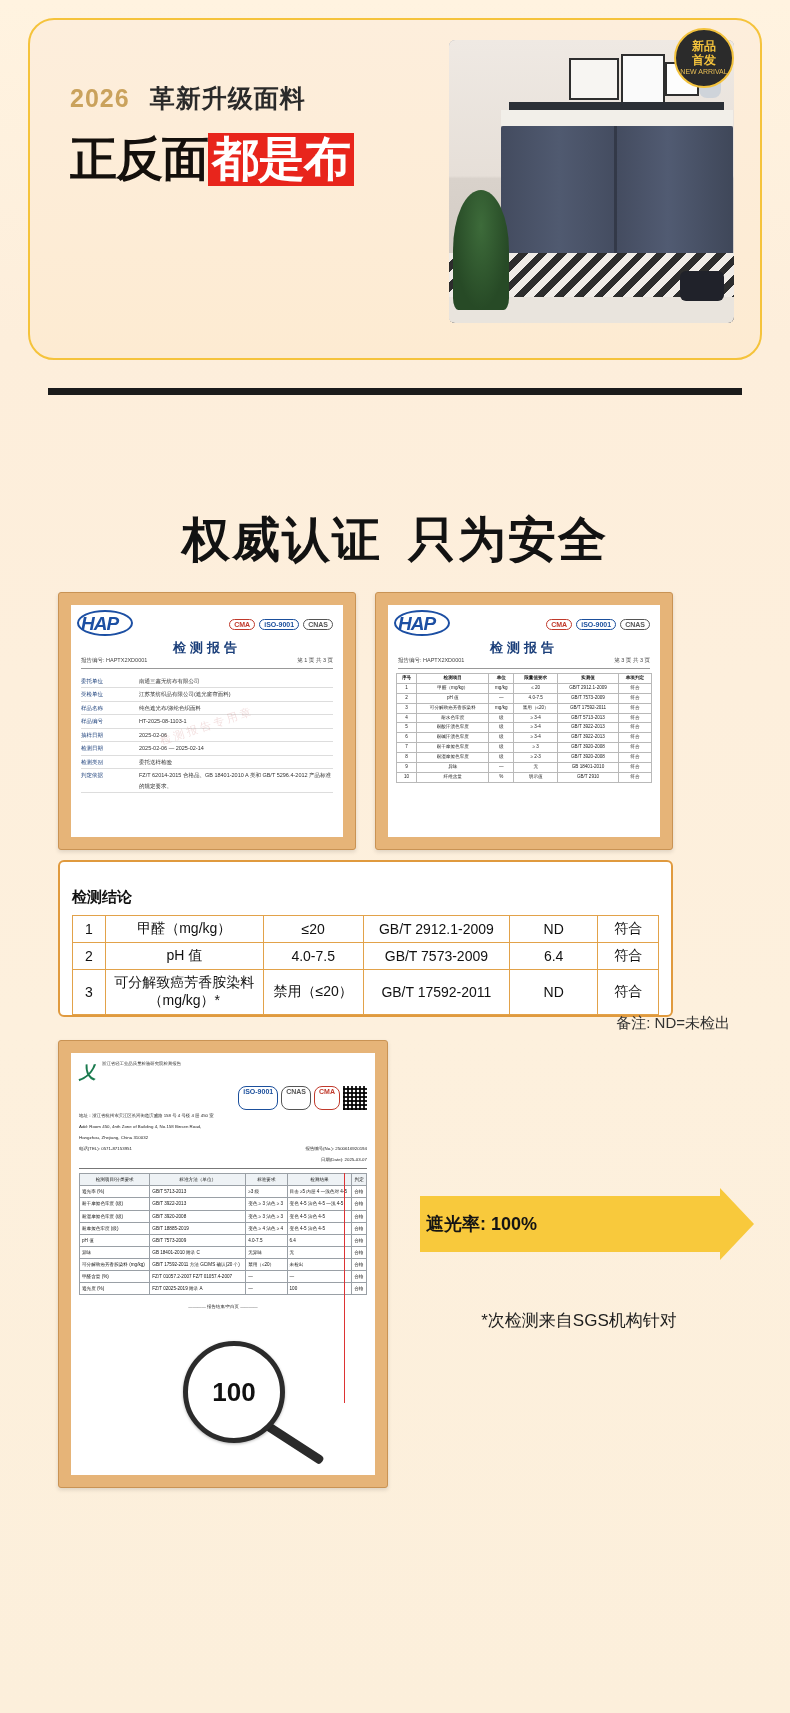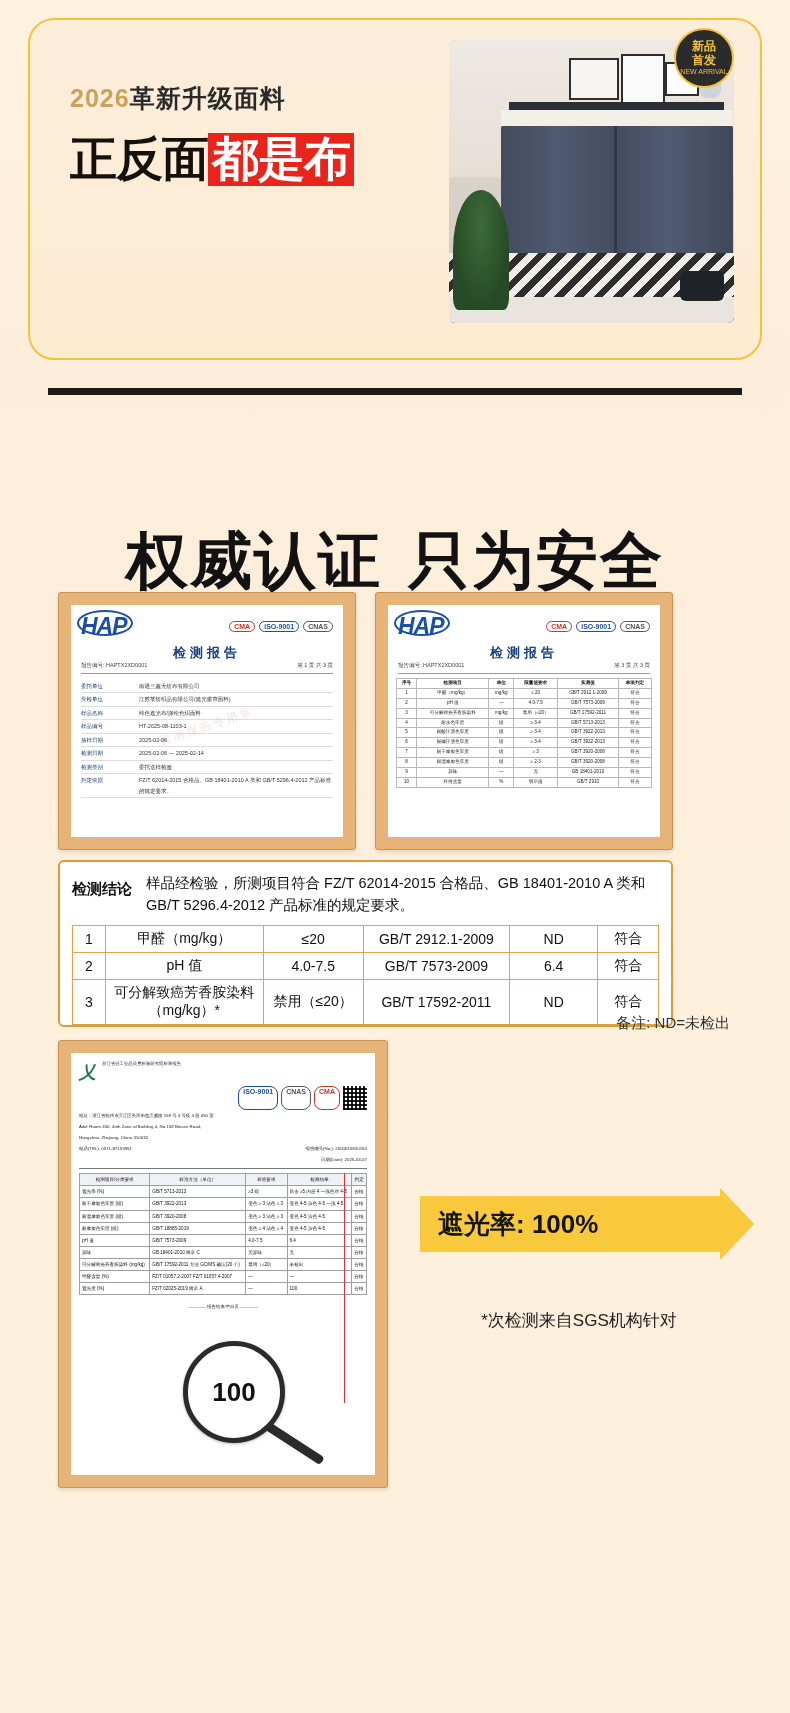--- a/index.html
+++ b/index.html
@@ -19,21 +19,21 @@
   
   .hero{
     position:absolute;left:28px;top:18px;width:734px;height:342px;
     border:2px solid #f5c33b;border-radius:26px;
     background:linear-gradient(180deg,#fdeedc 0%,#fdebd2 100%);
     box-sizing:border-box;
   }
   .hero-left{position:absolute;left:40px;top:62px;width:330px;}
   .hero-year{
     font-size:25px;font-weight:bold;color:#c28e3a;letter-spacing:1px;
-    display:flex;align-items:baseline;gap:0;
+    display:flex;align-items:baseline;gap:20px;
   }
   .hero-year .yr{color:#caa25c;}
   .hero-year .tagline{color:#2a2a2a;font-size:25px;}
   .hero-h1{
     margin-top:18px;font-size:47px;line-height:1.12;font-weight:900;color:#14100c;
     letter-spacing:-1px;white-space:nowrap;
   }
   .hl{
     background:#e8251c;color:#fff;padding:0 4px;display:inline-block;
   }
@@ -63,35 +63,35 @@
   .ph-curtain{position:absolute;left:52px;top:86px;width:232px;height:142px;background:linear-gradient(90deg,#434b5f 0%,#505a70 25%,#444c60 50%,#515b72 72%,#3f4759 100%);border-radius:2px;}
   .ph-curtain:after{content:"";position:absolute;left:113px;top:0;width:3px;height:100%;background:rgba(0,0,0,.25);}
   .ph-floor{position:absolute;left:0;bottom:0;width:100%;height:70px;background:repeating-linear-gradient(135deg,#f0ece7 0 7px,#2d2d2d 7px 14px);}
   .ph-rugwhite{position:absolute;left:0;bottom:0;width:100%;height:26px;background:#e9e4dd;}
   .ph-stool{position:absolute;right:10px;bottom:22px;width:44px;height:30px;background:#20222a;border-radius:6px;}
   
   .divider{position:absolute;left:48px;top:388px;width:694px;height:7px;background:#1b1b1b;}
   
   .sec-title{
     position:absolute;left:0;top:468px;width:790px;text-align:center;
-    font-size:62px;font-weight:900;color:#121212;letter-spacing:2px;
+    font-size:48px;font-weight:900;color:#121212;letter-spacing:2px;
   }
   .sec-title .gap{display:inline-block;width:26px;}
   
   .frame{
     position:absolute;background:#e6b478;border:1px solid #c99354;border-radius:3px;
     box-shadow:0 2px 4px rgba(0,0,0,.12);
     padding:12px;box-sizing:border-box;
   }
   .frame-inner{background:#fff;width:100%;height:100%;position:relative;overflow:hidden;}
   #frame1{left:58px;top:592px;width:298px;height:258px;}
   #frame2{left:375px;top:592px;width:298px;height:258px;}
   #frame3{left:58px;top:1040px;width:330px;height:448px;}
   .rpt-top{display:flex;align-items:center;justify-content:space-between;padding:8px 10px 2px;}
-  .hap{font-size:23px;font-weight:bold;color:#1c4fa3;font-style:italic;letter-spacing:-1px;
+  .hap{font-size:19px;font-weight:bold;color:#1c4fa3;font-style:italic;letter-spacing:-1px;
        position:relative;}
   .hap .ring{position:absolute;left:-4px;top:-3px;width:52px;height:22px;border:2px solid #1c4fa3;border-radius:50%;}
   .marks{display:flex;gap:4px;align-items:center;}
   .mk{font-size:7px;border:1px solid #c0392b;color:#c0392b;border-radius:8px;padding:1px 4px;font-weight:bold;}
   .mk.blue{border-color:#1b4f9c;color:#1b4f9c;}
   .mk.gray{border-color:#555;color:#555;}
   .rpt-cn{text-align:center;font-size:13px;font-weight:bold;color:#1b3f7a;letter-spacing:4px;margin-top:2px;}
   .rpt-no{font-size:5.5px;color:#444;padding:0 10px;}
   .rpt-line{height:1px;background:#999;margin:4px 10px 0;}
   .meta{padding:6px 10px;font-size:5.5px;color:#333;line-height:1.9;}
@@ -100,41 +100,41 @@
   .meta-v{flex:1;color:#333;}
   .minitable{width:calc(100% - 16px);margin:4px 8px;border-collapse:collapse;font-size:4.6px;color:#222;}
   .minitable td,.minitable th{border:1px solid #b9b9b9;padding:1px 2px;text-align:center;line-height:1.5;}
   .wm{position:absolute;left:50%;top:52%;transform:translate(-50%,-50%) rotate(-18deg);
       font-size:11px;color:rgba(180,60,60,.16);white-space:nowrap;letter-spacing:3px;}
   
   .concl{
     position:absolute;left:58px;top:860px;width:615px;border:2px solid #e09a3e;border-radius:6px;
     background:#fff;box-sizing:border-box;padding:10px 12px 0;
   }
-  .concl-head{display:flex;gap:14px;align-items:flex-start;}
+  .concl-head{display:flex;gap:14px;align-items:flex-start;margin-top:8px;}
   .concl-label{font-size:15px;font-weight:bold;color:#111;white-space:nowrap;padding-top:8px;}
   .concl-text{font-size:14.5px;color:#111;line-height:1.55;}
   .ctable{width:100%;border-collapse:collapse;margin-top:8px;font-size:14px;color:#111;}
   .ctable td{border:1px solid #e2a24a;padding:4px 2px;text-align:center;}
   .ctable tr:first-child td{border-top:1px solid #e2a24a;}
   .ctable .idx{width:32px;}
   .ctable .item{width:170px;}
   .ctable .limit{width:104px;margin-left:27px;}
   .ctable .std{width:160px;}
   .ctable .res{width:96px;}
   .ctable .ok{width:64px;}
   .note-right{
     position:absolute;right:60px;top:1014px;font-size:15px;color:#333;
   }
   
   .shade-wrap{position:absolute;left:420px;top:1196px;width:330px;}
   .shade-banner{
     position:relative;width:300px;height:56px;background:#f8c93c;display:flex;align-items:center;
   }
-  .shade-banner span{font-size:26px;font-weight:900;color:#141414;padding-left:18px;white-space:nowrap;}
+  .shade-banner span{font-size:18px;font-weight:900;color:#141414;padding-left:6px;white-space:nowrap;}
   .shade-arrow{
     position:absolute;left:300px;top:-8px;width:0;height:0;
     border-top:36px solid transparent;border-bottom:36px solid transparent;border-left:34px solid #f8c93c;
   }
   .shade-note{
     margin-top:54px;width:318px;text-align:center;font-size:17px;color:#1d1d1d;line-height:1.75;
   }
   
   .f3-head{display:flex;gap:6px;padding:8px 8px 2px;align-items:flex-start;}
   .f3-logo{font-size:17px;color:#1a7a4e;font-weight:bold;font-style:italic;}
@@ -367,21 +367,20 @@
               <td>符合</td>
             </tr>
       </tbody>
         </table>
     </div>
   </div>
 
   <div class="concl">
     <div class="concl-head">
       <div class="concl-label">检测结论</div>
-      <div class="concl-text">样品经检验，所测项目符合 FZ/T 62014-2015 合格品、GB 18401-2010 A 类和 GB/T 5296.4-2012 产品标准的规定要求。</div>
     </div>
     <table class="ctable">
       <tbody>
           <tr>
         <td class="idx">1</td>
         <td class="item">甲醛（mg/kg）</td>
         <td class="limit">≤20</td>
         <td class="std">GB/T 2912.1-2009</td>
         <td class="res">ND</td>
         <td class="ok">符合</td>

